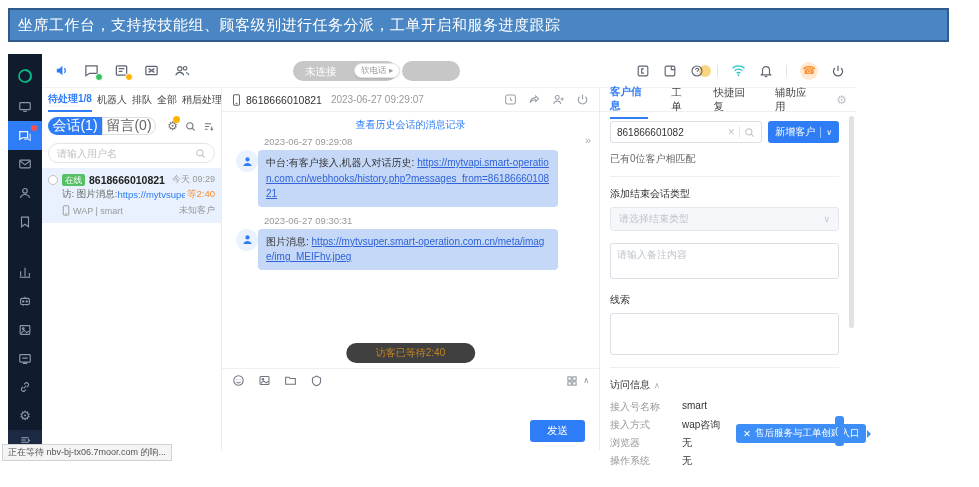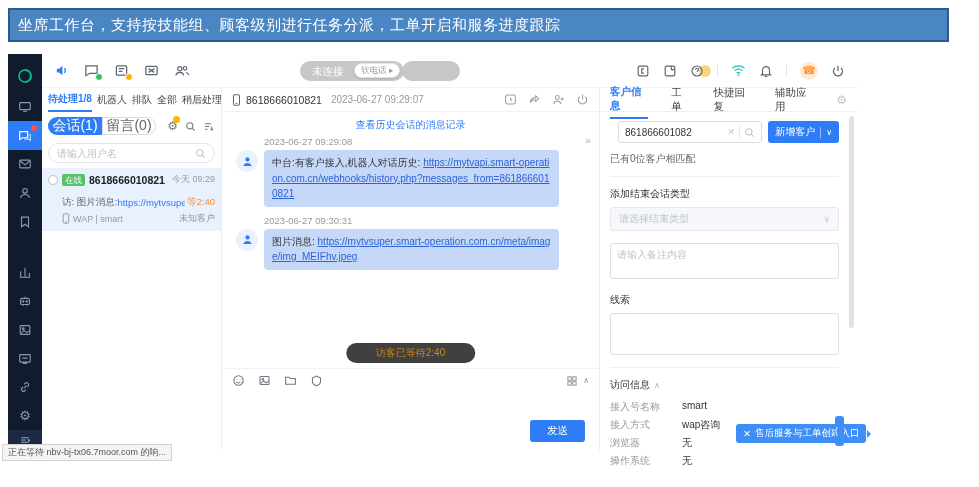--- a/index.html
+++ b/index.html
@@ -26,21 +26,21 @@
 
   .main { flex:1; display:flex; flex-direction:column; min-width:0; }
 
   
   .topbar { height:34px; display:flex; align-items:center; position:relative; flex:none; border-bottom:1px solid #f2f2f2; }
   .tb-left { display:flex; gap:15px; margin-left:12px; align-items:center; }
   .tb-ic { position:relative; color:#5c6470; cursor:pointer; }
   .tb-ic .bdg { position:absolute; right:-4px; bottom:-3px; width:8px; height:8px; border-radius:50%; border:1px solid #fff; }
   .bdg.g{ background:#2fc25b; } .bdg.y{ background:#ffb400; }
   .softbar { position:absolute; left:246px; top:7px; width:172px; height:20px; }
-  .softbar .ga { position:absolute; left:12px; top:0; width:104px; height:20px; background:#c7c7c7; border-radius:10px; color:#fff; font-size:10.5px; line-height:20px; padding-left:12px; }
+  .softbar .ga { position:absolute; left:5px; top:0; width:104px; height:20px; background:#c7c7c7; border-radius:10px; color:#fff; font-size:10.5px; line-height:20px; padding-left:12px; }
   .softbar .gb { position:absolute; right:0; top:0; width:58px; height:20px; background:#c7c7c7; border-radius:10px; }
   .softbar .mini { position:absolute; left:66px; top:2px; height:15px; background:#fff; border:1px solid #e2e2e2; border-radius:8px; font-size:8.5px; color:#9a9a9a; line-height:13px; padding:0 6px; white-space:nowrap; box-shadow:0 1px 2px rgba(0,0,0,.12); }
   .tb-right { margin-left:auto; margin-right:12px; display:flex; gap:13px; align-items:center; }
   .vsep { width:1px; height:12px; background:#e4e4e4; }
   .help-wrap { position:relative; }
   .coin { position:absolute; left:9px; top:1px; width:12px; height:12px; border-radius:50%; background:#f7ce6b; opacity:.85; }
   .phone-circ { width:18px; height:18px; border-radius:50%; background:#ffe9d2; color:#ff9232; font-size:11px; display:flex; align-items:center; justify-content:center; }
 
   
   .content { flex:1; display:flex; min-height:0; }
@@ -59,56 +59,56 @@
   .gear-badge i { position:absolute; right:-2px; top:-3px; width:7px; height:7px; background:#ffb400; border-radius:50%; }
   .lp-search { margin:3px 6px 5px; height:20px; border:1px solid #e4e4e4; border-radius:10px; display:flex; align-items:center; padding:0 8px; flex:none; }
   .lp-search input { border:none; outline:none; flex:1; font-size:10px; color:#333; min-width:0; background:transparent; }
   .lp-search input::placeholder { color:#bfbfbf; }
   .conv { background:#e8f1fd; padding:5px 6px 6px; cursor:pointer; flex:none; }
   .c-r1 { display:flex; align-items:center; gap:4px; }
   .radio { width:10px; height:10px; border:1px solid #c2c2c2; border-radius:50%; background:#fff; flex:none; }
   .tag { background:#55c065; color:#fff; font-size:8.5px; padding:0 3px; border-radius:2px; line-height:12px; }
   .c-num { font-weight:bold; font-size:10.5px; color:#222; }
   .c-time { margin-left:auto; color:#999; font-size:9px; }
-  .c-r2 { display:flex; align-items:center; margin-top:10px; padding-left:14px; font-size:9.5px; white-space:nowrap; overflow:hidden; }
+  .c-r2 { display:flex; align-items:center; margin-top:2px; padding-left:14px; font-size:9.5px; white-space:nowrap; overflow:hidden; }
   .c-pre { color:#666; flex:none; }
   .c-link { color:#2f7df6; overflow:hidden; }
   .c-wait { color:#ff8a2b; margin-left:2px; flex:none; }
   .c-r3 { display:flex; align-items:center; gap:3px; margin-top:3px; padding-left:14px; color:#999; font-size:9px; }
   .c-cust { margin-left:auto; }
 
   
   .chat { flex:1; display:flex; flex-direction:column; min-width:0; }
   .ch-head { height:24px; border-bottom:1px solid #f0f0f0; display:flex; align-items:center; gap:5px; padding:0 10px; flex:none; }
   .ch-num { font-size:10.5px; color:#333; }
   .ch-time { font-size:10px; color:#999; margin-left:4px; }
   .ch-head .hicons { margin-left:auto; display:flex; gap:11px; color:#9aa0a8; align-items:center; }
   .ch-body { flex:1; position:relative; overflow:hidden; }
   .collapse-h { position:absolute; right:8px; top:22px; color:#aab0b8; font-size:11px; cursor:pointer; }
   .hist-link { text-align:center; color:#2f7df6; font-size:10px; padding:6px 0 4px; cursor:pointer; }
   .msg { padding:0 40px 0 14px; margin-bottom:8px; }
   .m-time { color:#999; font-size:9.5px; margin:0 0 3px 28px; }
-  .m-row { display:flex; gap:6px; align-items:flex-start; }
+  .m-row { display:flex; align-items:flex-start; }
   .avatar { width:22px; height:22px; border-radius:50%; background:#eaf2fe; display:flex; align-items:center; justify-content:center; color:#2f7df6; flex:none; }
   .bubble { max-width:300px; background:#c5d8f8; border-radius:4px; padding:5px 8px; font-size:10px; line-height:1.55; color:#333; word-break:break-all; }
   .bubble a, .blink { color:#2f63d8; text-decoration:underline; cursor:pointer; }
   .wait-pill { position:absolute; left:50%; transform:translateX(-50%); bottom:5px; background:#404040; color:#c9861f; font-size:10px; padding:3px 30px; border-radius:11px; white-space:nowrap; }
   .ch-tools { height:24px; border-top:1px solid #f0f0f0; display:flex; align-items:center; gap:13px; padding:0 10px; color:#6f7680; flex:none; }
   .ch-tools .right { margin-left:auto; display:flex; gap:5px; align-items:center; color:#8a9099; }
   .ch-input { height:58px; position:relative; flex:none; }
   .send { position:absolute; right:14px; bottom:8px; background:#2f7df6; color:#fff; border:none; font-size:10.5px; padding:4px 17px; border-radius:3px; cursor:pointer; }
 
   
   .rp { width:258px; border-left:1px solid #ececec; position:relative; flex:none; }
   .rp-tabs { height:24px; border-bottom:1px solid #f0f0f0; display:flex; gap:23px; align-items:center; padding:0 10px; font-size:10.5px; }
   .rp-tab { cursor:pointer; padding:4px 0; color:#444; }
   .rp-tab.active { color:#2f7df6; border-bottom:2px solid #2f7df6; font-weight:bold; }
   .rp-tabs .gear-r { margin-left:auto; color:#c0c4cc; cursor:pointer; font-size:12px; }
   .rp-body { padding:9px 18px 0 10px; font-size:10px; }
-  .cust-row { display:flex; gap:6px; align-items:flex-start;margin-left:8px; }
+  .cust-row { display:flex; gap:6px; align-items:flex-start; }
   .cust-input { flex:1; height:22px; border:1px solid #dcdfe6; border-radius:3px; display:flex; align-items:center; padding:0 6px; gap:4px; min-width:0; }
   .cust-input input { border:none; outline:none; flex:1; min-width:0; font-size:10px; color:#333; background:transparent; }
   .ci-x { color:#c0c4cc; font-size:9px; cursor:pointer; }
   .ci-sep { width:1px; height:12px; background:#e4e7ed; }
   .new-btn { height:22px; background:#2f7df6; color:#fff; border-radius:3px; display:flex; align-items:center; font-size:10px; padding:0 7px; gap:5px; cursor:pointer; white-space:nowrap; }
   .new-btn .d { width:1px; height:11px; background:rgba(255,255,255,.5); }
   .match { color:#666; margin:9px 0 10px; }
   .rp hr { border:none; border-top:1px solid #efefef; margin:0 0 10px; }
   .flabel { color:#333; margin-bottom:6px; }
   .sel { height:24px; background:#f5f7fa; border:1px solid #e4e7ed; border-radius:3px; color:#bfc4cc; display:flex; align-items:center; padding:0 8px; margin-bottom:12px; }

